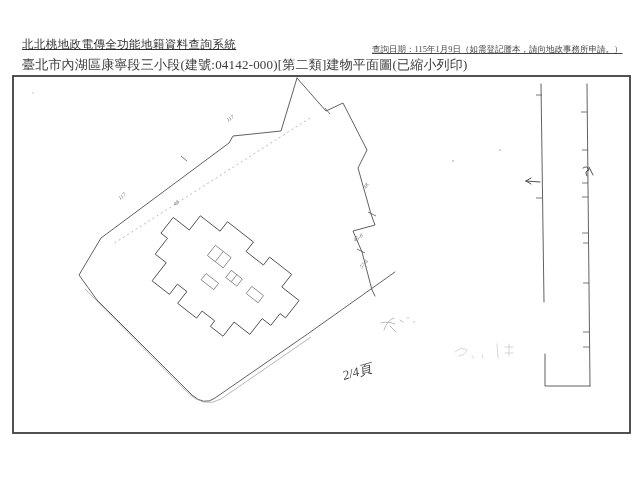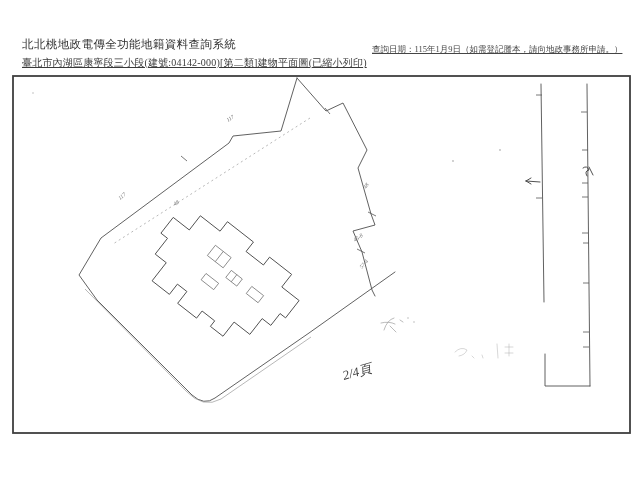--- a/index.html
+++ b/index.html
@@ -3,25 +3,25 @@
 <meta charset="utf-8">
 <style>
   html,body{margin:0;padding:0;background:#ffffff;}
   body{
     width:640px;height:480px;position:relative;overflow:hidden;
     font-family:"Liberation Serif","DejaVu Serif",serif;
     -webkit-font-smoothing:antialiased;
   }
   .hdr-title{
     position:absolute;left:22px;top:37px;
-    font-size:11.5px;letter-spacing:.4px;color:#2e2e2e;white-space:nowrap;
+    font-size:11.5px;letter-spacing:.4px;color:#2e2e2e;white-space:nowrap;text-decoration:underline;
   }
   .hdr-sub{
     position:absolute;left:22px;top:56px;
-    font-size:10px;letter-spacing:.2px;color:#3a3a3a;white-space:nowrap;text-decoration:underline;
+    font-size:13px;letter-spacing:.2px;color:#3a3a3a;white-space:nowrap;
   }
   .hdr-date{
     position:absolute;left:372px;top:44px;
     font-size:8.5px;color:#454545;white-space:nowrap;text-decoration:underline;
   }
   svg.plan{position:absolute;left:0;top:0;width:640px;height:480px;}
   .frame{fill:none;stroke:#3f3f3f;stroke-width:1.8;}
   .ink{fill:none;stroke:#4f4f4f;stroke-width:.9;stroke-linejoin:round;stroke-linecap:round;}
   .ink-thin{fill:none;stroke:#6b6b6b;stroke-width:.7;stroke-linejoin:round;}
   .faint{fill:none;stroke:#9a9a9a;stroke-width:.7;}

